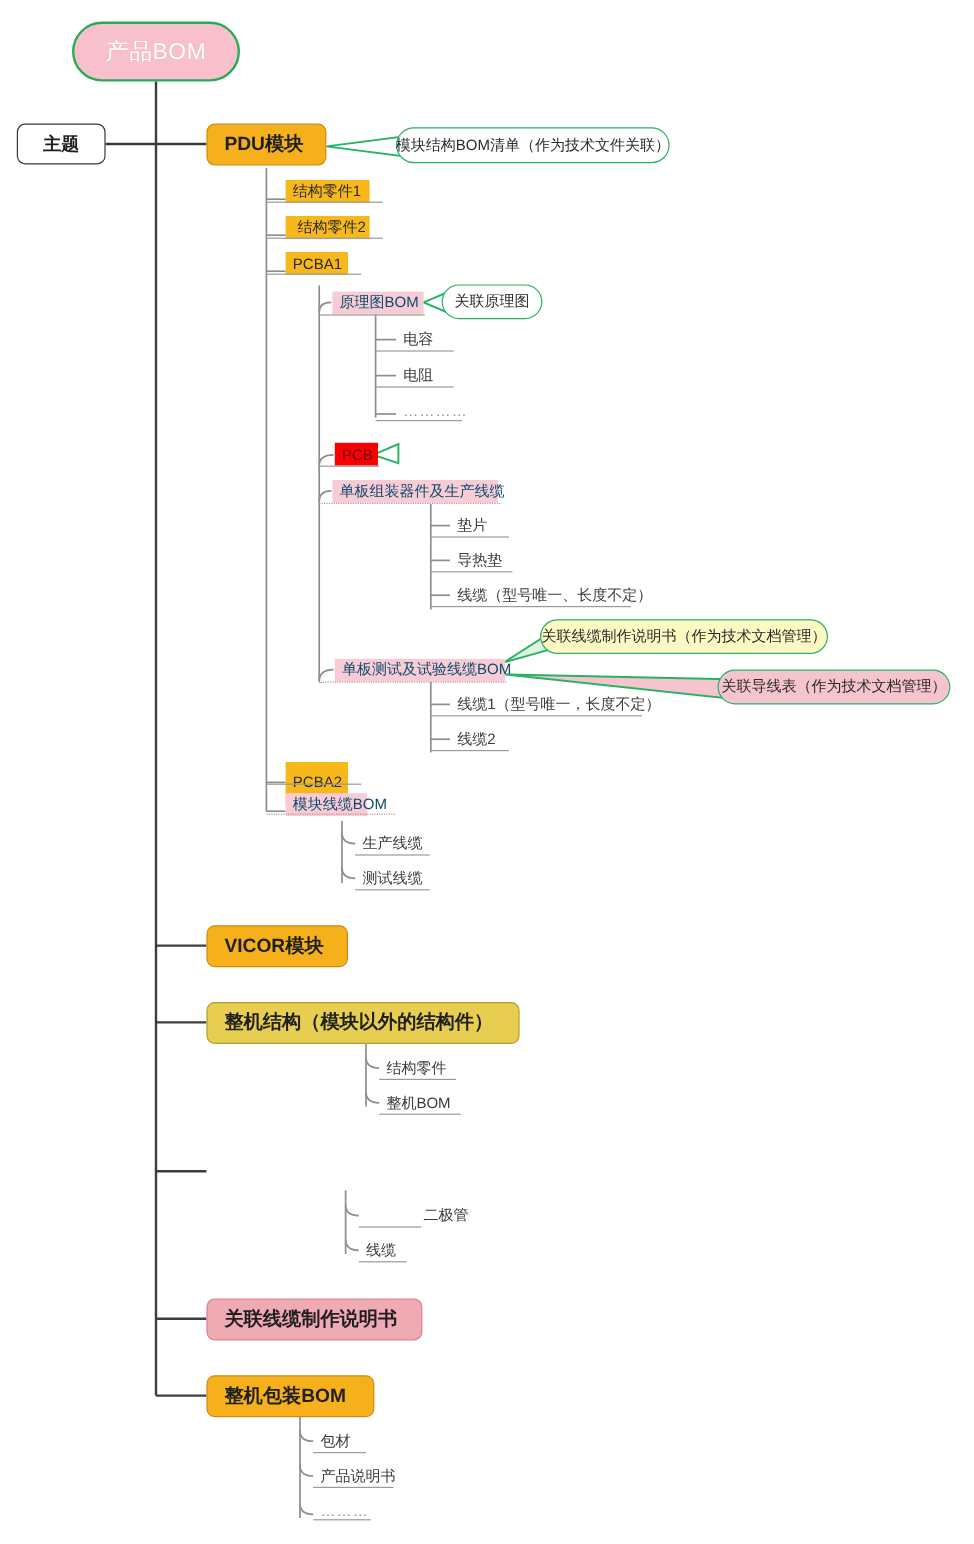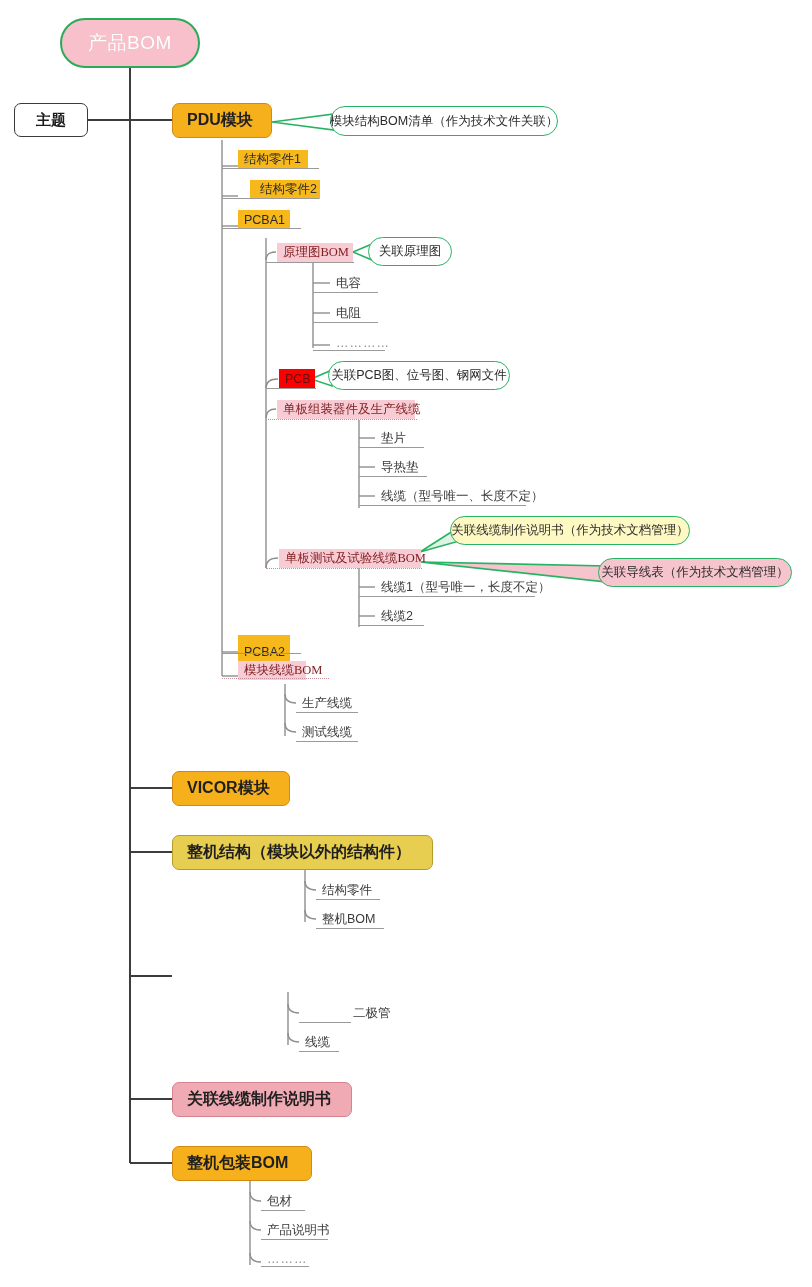--- a/index.html
+++ b/index.html
@@ -23,21 +23,21 @@
     border-radius:7px;font-weight:bold;font-size:16px;color:#1f1f1f;
     justify-content:flex-start;padding-left:14px;
   }
   .l1.orange{background:#f5b01c;border:1.6px solid #d08a14;}
   .l1.gold{background:#e8ce50;border:1.6px solid #b59c28;}
   .l1.pink{background:#f0aab4;border:1.6px solid #d6828f;}
 
   
   .tag{font-size:12.5px;padding-left:6px;padding-right:6px;}
   .tag.orange{background:#f7b81c;color:#2a2a2a;}
-  .tag.pink{background:#f7ccd5;color:#7f1d1d;font-family:Liberation Serif, serif;}
+  .tag.pink{background:#f7ccd5;color:#0c4a6e;}
   .tag.red{background:#fb0000;color:#6b0c0c;}
 
   
   .leaf{font-size:12.5px;color:#3a3a3a;padding-left:6px;}
 
   
   .rule{position:absolute;border-bottom:1.4px solid #9a9a9a;}
   .rule.dotted{border-bottom:1.6px dotted #c48f9d;}
 
   
@@ -131,21 +131,21 @@
   <div class="node l1 gold" style="left:172px;top:835px;width:261px;height:35px;">整机结构（模块以外的结构件）</div>
 
 
   <div class="node l1 pink" style="left:172px;top:1082px;width:180px;height:35px;">关联线缆制作说明书</div>
 
   <div class="node l1 orange" style="left:172px;top:1146px;width:140px;height:35px;">整机包装BOM</div>
 
   <div class="node tag orange" style="left:238px;top:150px;width:70px;height:19px;">结构零件1</div>
   <div class="rule" style="left:222px;top:168px;width:97px;"></div>
 
-  <div class="node tag orange" style="left:250px;top:180px;width:70px;height:19px;padding-left:10px;">结构零件2</div>
+  <div class="node tag orange" style="left:238px;top:180px;width:70px;height:19px;padding-left:10px;">结构零件2</div>
   <div class="rule" style="left:222px;top:198px;width:97px;"></div>
 
   <div class="node tag orange" style="left:238px;top:210px;width:52px;height:19px;">PCBA1</div>
   <div class="rule" style="left:222px;top:228px;width:79px;"></div>
 
   <div class="node tag orange" style="left:238px;top:635px;width:52px;height:34px;">PCBA2</div>
   <div class="rule" style="left:222px;top:653px;width:79px;"></div>
 
   <div class="node tag pink" style="left:238px;top:661px;width:68px;height:19px;">模块线缆BOM</div>
   <div class="rule dotted" style="left:222px;top:678px;width:107px;"></div>
@@ -210,19 +210,18 @@
   <div class="node leaf" style="left:261px;top:1221px;height:18px;">产品说明书</div>
   <div class="rule" style="left:261px;top:1239px;width:67px;"></div>
 
   <div class="node leaf" style="left:261px;top:1250px;height:18px;color:#8e8e8e;letter-spacing:1px;">………</div>
   <div class="rule" style="left:261px;top:1266px;width:48px;"></div>
 
   <div class="callout white" style="left:330px;top:106px;width:228px;height:30px;">模块结构BOM清单（作为技术文件关联）</div>
 
   <div class="callout white" style="left:368px;top:237px;width:84px;height:29px;">关联原理图</div>
 
-  <div class="callout white" style="left:328px;top:361px;width:182px;height:29px;">关联PCB图、位号图、钢网文件</div>
 
   <div class="callout greenfill" style="left:450px;top:516px;width:240px;height:29px;">关联线缆制作说明书（作为技术文档管理）</div>
 
   <div class="callout pinkfill" style="left:598px;top:558px;width:194px;height:29px;">关联导线表（作为技术文档管理）</div>
 
 </div>
 
 </body></html>

